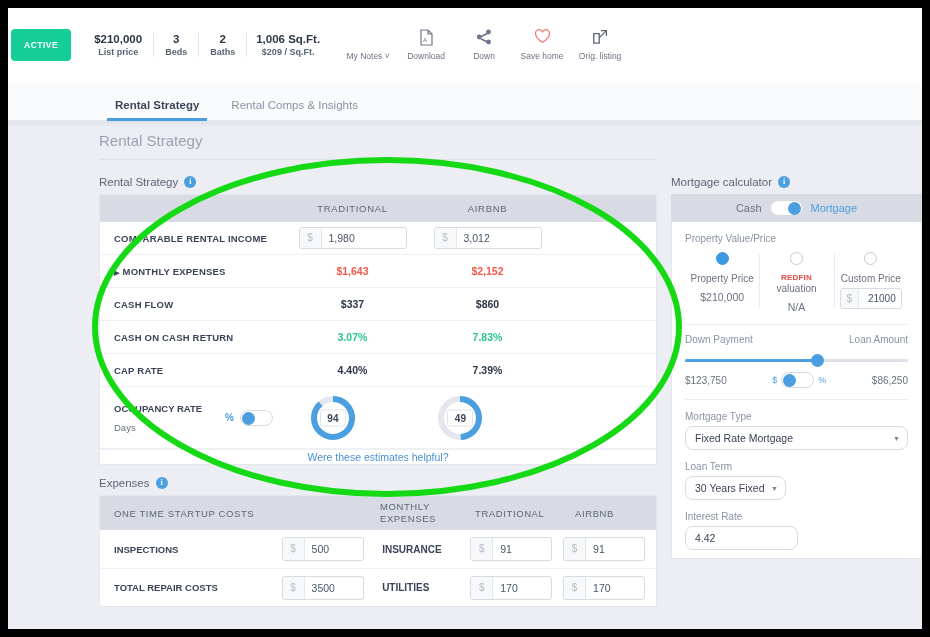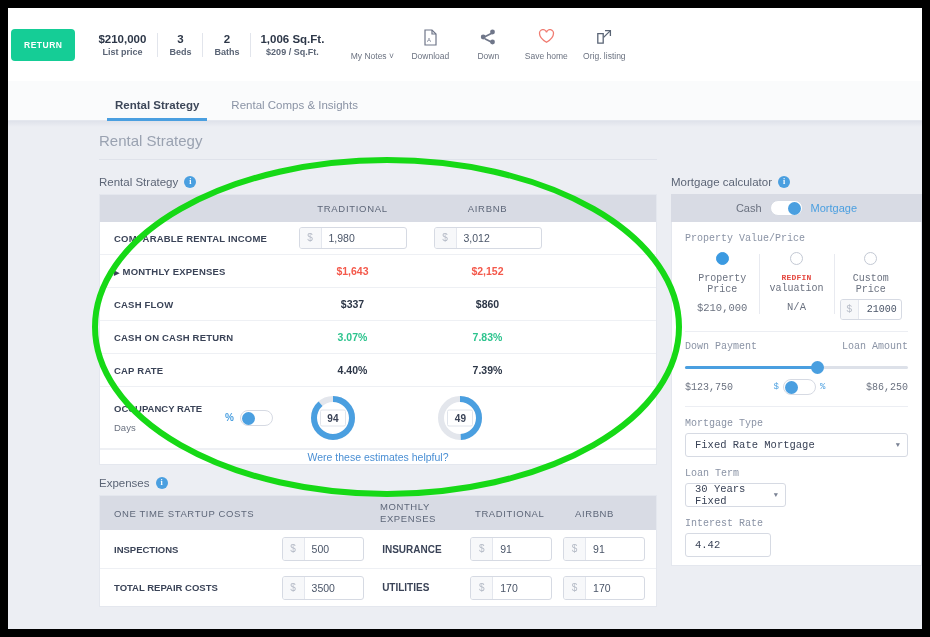--- a/index.html
+++ b/index.html
@@ -209,21 +209,21 @@
   
   .col-right {
     position: absolute; left: 663px; top: 55px; width: 251px;
   }
   .mc-toggle-bar {
     background: #d8dbe4; height: 28px; display: flex;
     align-items: center; justify-content: center; gap: 8px;
   }
   .mc-cash { font-size: 11px; color: #6b7280; }
   .mc-mort { font-size: 11px; color: #4a9fe0; }
-  .mc-body { background: #fff; border: 1px solid #e4e7ee; border-top: none; padding: 11px 13px 8px; font-family: Liberation Mono, monospace; }
+  .mc-body { background: #fff; border: 1px solid #e4e7ee; border-top: none; padding: 11px 13px 8px; }
   .mc-label { font-size: 10px; color: #8a93a5; margin-bottom: 8px; }
   .pv-grid { display: flex; }
   .pv-col {
     flex: 1; text-align: center; position: relative; padding: 0 2px;
   }
   .pv-col + .pv-col:before {
     content: ""; position: absolute; left: 0; top: 2px; bottom: 6px;
     width: 1px; background: #e8eaf0;
   }
   .radio {
@@ -253,43 +253,43 @@
     position: absolute; width: 13px; height: 13px; border-radius: 50%;
     background: #4a9fe0; top: 2px; cursor: pointer;
   }
   .dp-vals { display: flex; align-items: center; justify-content: space-between; }
   .dp-amt { font-size: 10px; color: #6b7280; }
   .dp-mid { display: flex; align-items: center; gap: 4px; }
   .dp-sym { font-size: 9px; color: #4a9fe0; }
 
   .fld-lbl { font-size: 10px; color: #8a93a5; margin: 11px 0 4px; }
   .sel-box {
-    height: 24px; border: 1px solid #d6dae3; border-radius: 3px;
+    height: 24px; border: 1px solid #d6dae3; border-radius: 8px;
     background: #fff; display: flex; align-items: center;
     justify-content: space-between; padding: 0 7px 0 9px;
     font-size: 10.5px; color: #3a4357; cursor: pointer;
   }
   .sel-box.narrow { width: 101px; }
-  .sel-box.txt { display: block; line-height: 22px; width: 86px; }
+  .sel-box.txt { display: block; line-height: 22px; width: 113px; }
   .caret-dn { font-size: 7px; color: #7a8294; }
 
   
   .annot {
     position: absolute; left: 0; top: 0; width: 930px; height: 637px;
     pointer-events: none;
   }
 </style>
 </head>
 <body>
 
 <div class="screen">
 
   <div class="header">
 
-    <div class="active-badge">RETURN</div>
+    <div class="active-badge">ACTIVE</div>
 
     <div class="stats">
       <div class="stat">
         <div class="stat-v">$210,000</div>
         <div class="stat-l">List price</div>
       </div>
       <div class="stat">
         <div class="stat-v">3</div>
         <div class="stat-l">Beds</div>
       </div>

